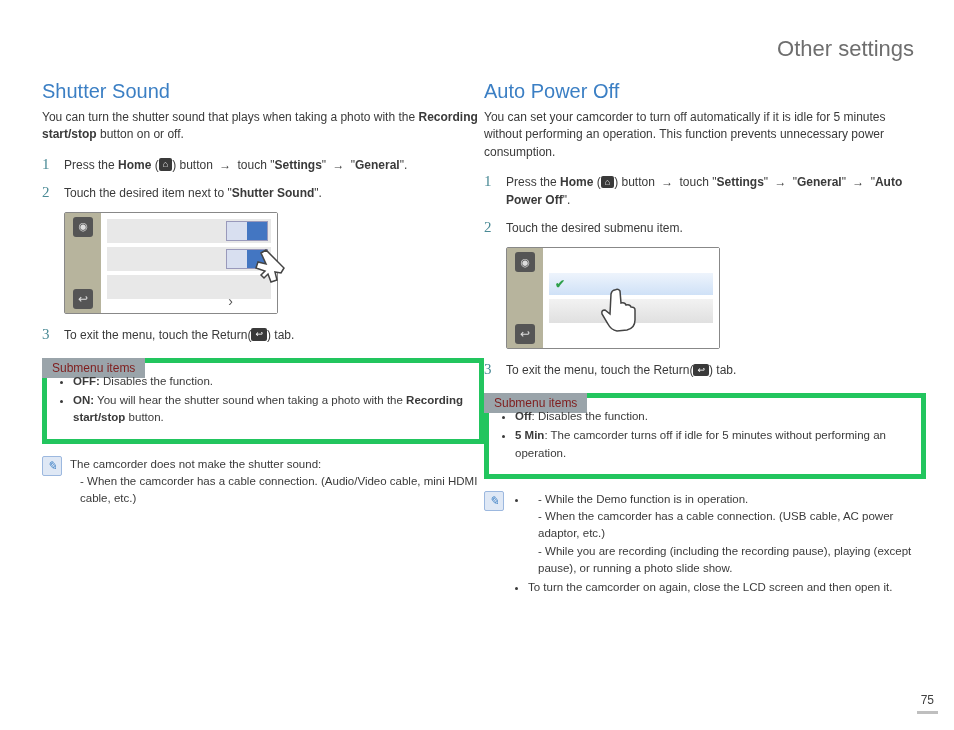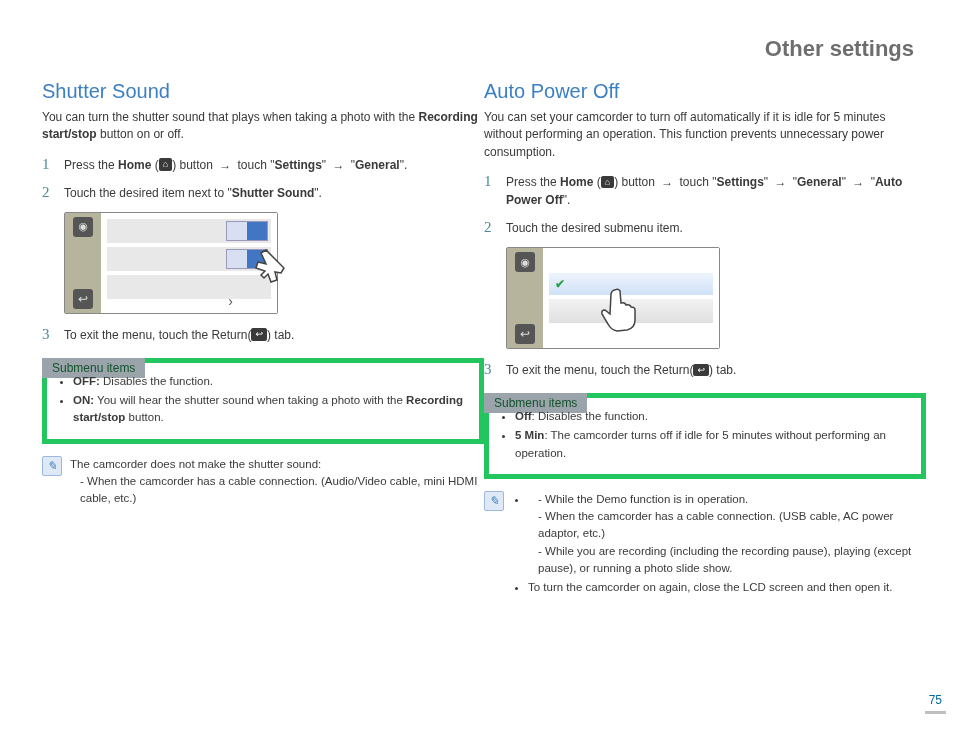--- a/index.html
+++ b/index.html
@@ -7,21 +7,21 @@
     --teal:#4a8a95;
     --grey1:#3a3a3a;
     --grey2:#6e6e6e;
     --frame:#b7b49d;
     --frame-dark:#555;
     --box:#e8e8e8;
     --page:#ffffff;
   }
   html,body{margin:0;padding:0;background:#f4f4f4;font-family:Arial,Helvetica,sans-serif;color:var(--grey1);}
   .page{width:954px;height:730px;margin:0 auto;background:var(--page);box-sizing:border-box;padding:18px 28px 18px 42px;position:relative;}
-  .page-title{text-align:right;font-size:22px;color:var(--grey2);margin:18px 12px 10px 0;font-weight:700;}
+  .page-title{text-align:right;font-size:22px;color:var(--grey2);margin:18px 12px 10px 0;font-weight:400;}
   .cols{display:flex;}
   .col{flex:1;min-width:0;}
   h2.section{color:var(--accent);font-size:20px;font-weight:400;margin:8px 0 6px 0;}
   p.intro{font-size:12px;line-height:1.45;margin:4px 0 12px 0;}
   ol.steps{list-style:none;padding:0;margin:0 0 10px 0;}
   ol.steps>li{display:flex;align-items:flex-start;margin:0 0 10px 0;}
   .stepnum{color:var(--teal);font-family:Georgia,serif;font-size:15px;width:22px;flex:none;}
   .steptxt{font-size:12px;line-height:1.5;}
   .iconbox{display:inline-block;vertical-align:middle;background:var(--grey1);color:#fff;border-radius:2px;font-size:9px;padding:1px 4px;line-height:1.2;position:relative;top:-1px;}
   .arrow{display:inline-block;margin:0 3px;}
@@ -34,30 +34,30 @@
   .screen .main{flex:1;display:flex;flex-direction:column;justify-content:flex-start;padding:6px 6px 6px 6px;gap:4px;box-sizing:border-box;background:#fff;}
   .row{height:24px;background:var(--box);display:flex;align-items:center;justify-content:flex-end;padding-right:3px;box-sizing:border-box;}
   .toggle{width:40px;height:18px;display:flex;border:1px solid #99b;}
   .toggle .half{width:50%;background:#d8dff0;}
   .toggle .half.active{background:#4376c2;}
   .row.full{height:22px;background:linear-gradient(#eef4fc,#cfe1f7);position:relative;}
   .row.full .check{position:absolute;left:6px;top:4px;color:#2fa04a;font-size:12px;font-weight:bold;}
   .hand{position:absolute;width:50px;height:50px;}
   .hand svg{width:100%;height:100%;}
   .chev{position:absolute;right:44px;bottom:4px;font-size:14px;color:#555;}
-  .subhdr{display:inline-block;background:#9aa4aa;color:#14532d;font-size:12px;padding:3px 10px;margin:4px 0 0 0;text-align:center;}
+  .subhdr{display:inline-block;background:#9aa4aa;color:#7f1d1d;font-size:12px;padding:3px 10px;margin:4px 0 0 0;text-align:center;}
   .subbox{border:5px solid #22c55e;padding:10px 10px 10px 10px;margin-top:-20px;font-size:11.5px;line-height:1.5;}
   .subbox ul{margin:0;padding-left:16px;}
   .subbox ul li{margin-bottom:2px;}
   .note{display:flex;gap:8px;font-size:11.5px;line-height:1.5;margin-top:12px;}
   .note .nicon{width:18px;height:18px;flex:none;background:#dfe8f5;border:1px solid #9cb8df;display:flex;align-items:center;justify-content:center;color:#3b7fc4;font-style:italic;font-family:Georgia,serif;font-size:12px;border-radius:2px;}
   .note ul{margin:0;padding-left:16px;}
   .note ul li{margin-bottom:2px;}
   .sub{padding-left:10px;display:block;}
-  .pagenum{position:absolute;right:8px;bottom:16px;font-size:12px;color:#0369a1;border-bottom:3px solid #bfbfbf;padding:2px 4px 4px 4px;}
+  .pagenum{position:absolute;right:16px;bottom:16px;font-size:12px;color:#404040;border-bottom:3px solid #bfbfbf;padding:2px 4px 4px 4px;}
 </style>
 </head>
 <body>
 
 <div class="page">
   <div class="page-title">Other settings</div>
 
   <div class="cols">
 
     <div class="col">

